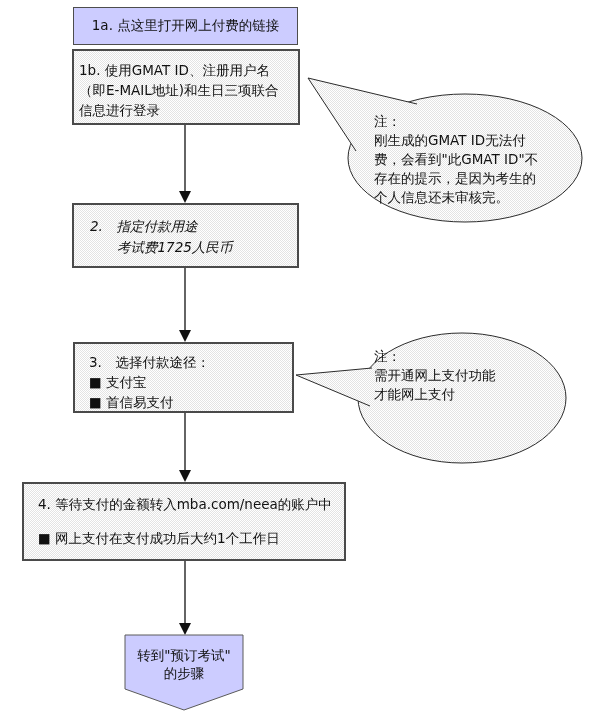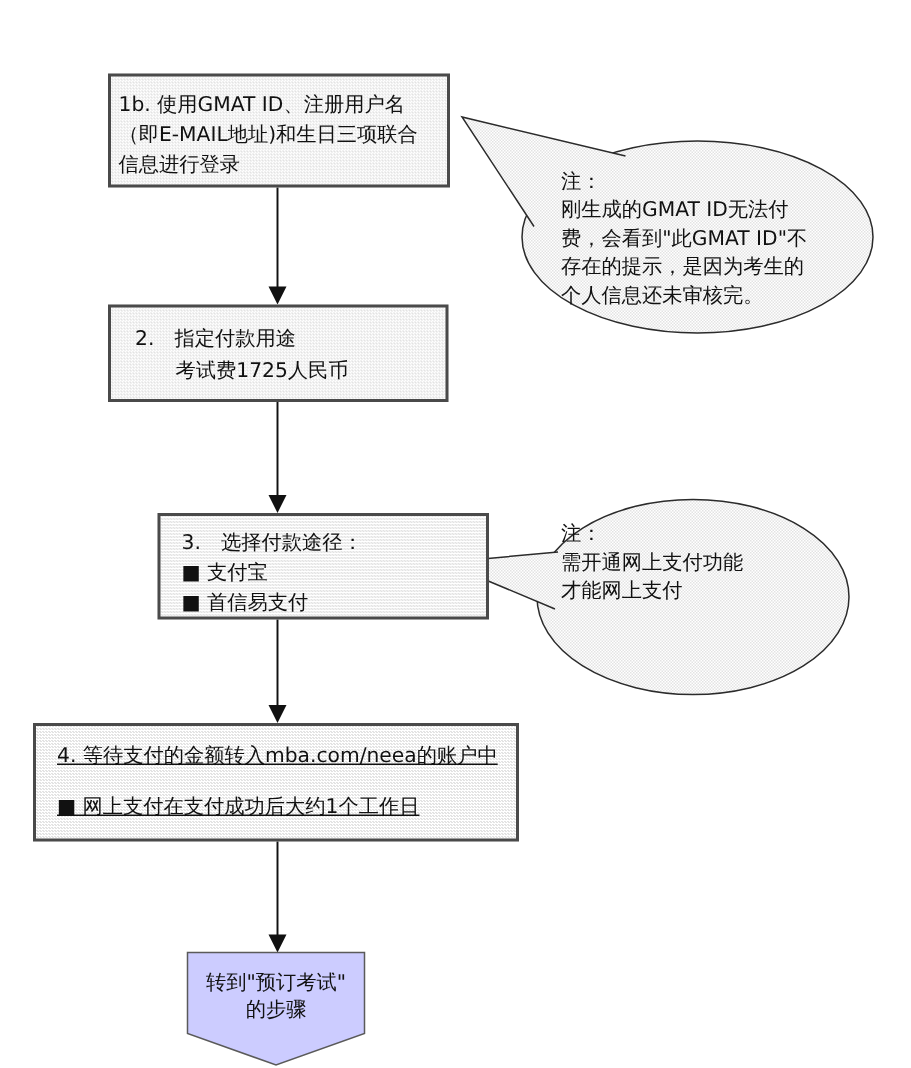--- a/index.html
+++ b/index.html
@@ -11,23 +11,23 @@
   .box{position:absolute;box-sizing:border-box;font-size:13.5px;}
   .stipple{
     background-color:#f4f4f4;
     background-image:repeating-conic-gradient(#e3e3e3 0% 25%, #ffffff 0% 50%);
     background-size:2px 2px;
     border:2px solid #4a4a4a;
   }
   .lavender{background:#ccccff;border:1px solid #4d4d4d;}
   #box1a{left:73px;top:7px;width:225px;height:38px;display:flex;align-items:center;justify-content:center;}
   #box1b{left:72px;top:49px;width:228px;height:76px;padding:9px 18px 0 5px;white-space:pre;line-height:20px;}
-  #box2{left:72px;top:203px;width:227px;height:65px;padding:11px 3px 0 16px;white-space:pre;line-height:21px;}
-  #box3{left:73px;top:342px;width:221px;height:71px;padding:8px 3px 0 14px;white-space:pre;line-height:20px;margin-left:32px;}
-  #box4{left:22px;top:482px;width:324px;height:79px;padding:12px 3px 0 14px;white-space:pre;line-height:17px;text-decoration:underline;}
+  #box2{left:72px;top:203px;width:227px;height:65px;padding:11px 3px 0 16px;white-space:pre;line-height:21px;font-style:italic;}
+  #box3{left:73px;top:342px;width:221px;height:71px;padding:8px 3px 0 14px;white-space:pre;line-height:20px;}
+  #box4{left:22px;top:482px;width:324px;height:79px;padding:12px 3px 0 14px;white-space:pre;line-height:17px;}
   .bubble-text{position:absolute;white-space:pre;font-size:13.5px;line-height:19px;color:#111;}
   #note1-text{left:374px;top:112px;}
   #note2-text{left:374px;top:347px;}
   #terminal-label{
     position:absolute;left:125px;top:646px;width:118px;text-align:center;
     white-space:pre;font-size:13.5px;line-height:18px;color:#111;
   }
 </style>
 </head>
 <body>
@@ -69,20 +69,23 @@
     </g>
 
     <g>
       <ellipse cx="462" cy="398" rx="104" ry="65" fill="url(#stip)" stroke="#2b2b2b" stroke-width="1"></ellipse>
       <path d="M372,368 L296,375 L370,406" fill="url(#stip)" stroke="#2b2b2b" stroke-width="1"></path>
     </g>
 
     <polygon points="125,635 243,635 243,689 184,710 125,689" fill="#ccccff" stroke="#5a5a5a" stroke-width="1"></polygon>
   </svg>
 
+  <div class="box lavender" id="box1a">
+    <span>1a. 点这里打开网上付费的链接</span>
+  </div>
 
   <div class="box stipple" id="box1b">1b. 使用GMAT ID、注册用户名
 （即E-MAIL地址)和生日三项联合
 信息进行登录</div>
 
   <div class="box stipple" id="box2">2.　指定付款用途
 　　考试费1725人民币</div>
 
   <div class="box stipple" id="box3">3.　选择付款途径：
 ■ 支付宝

